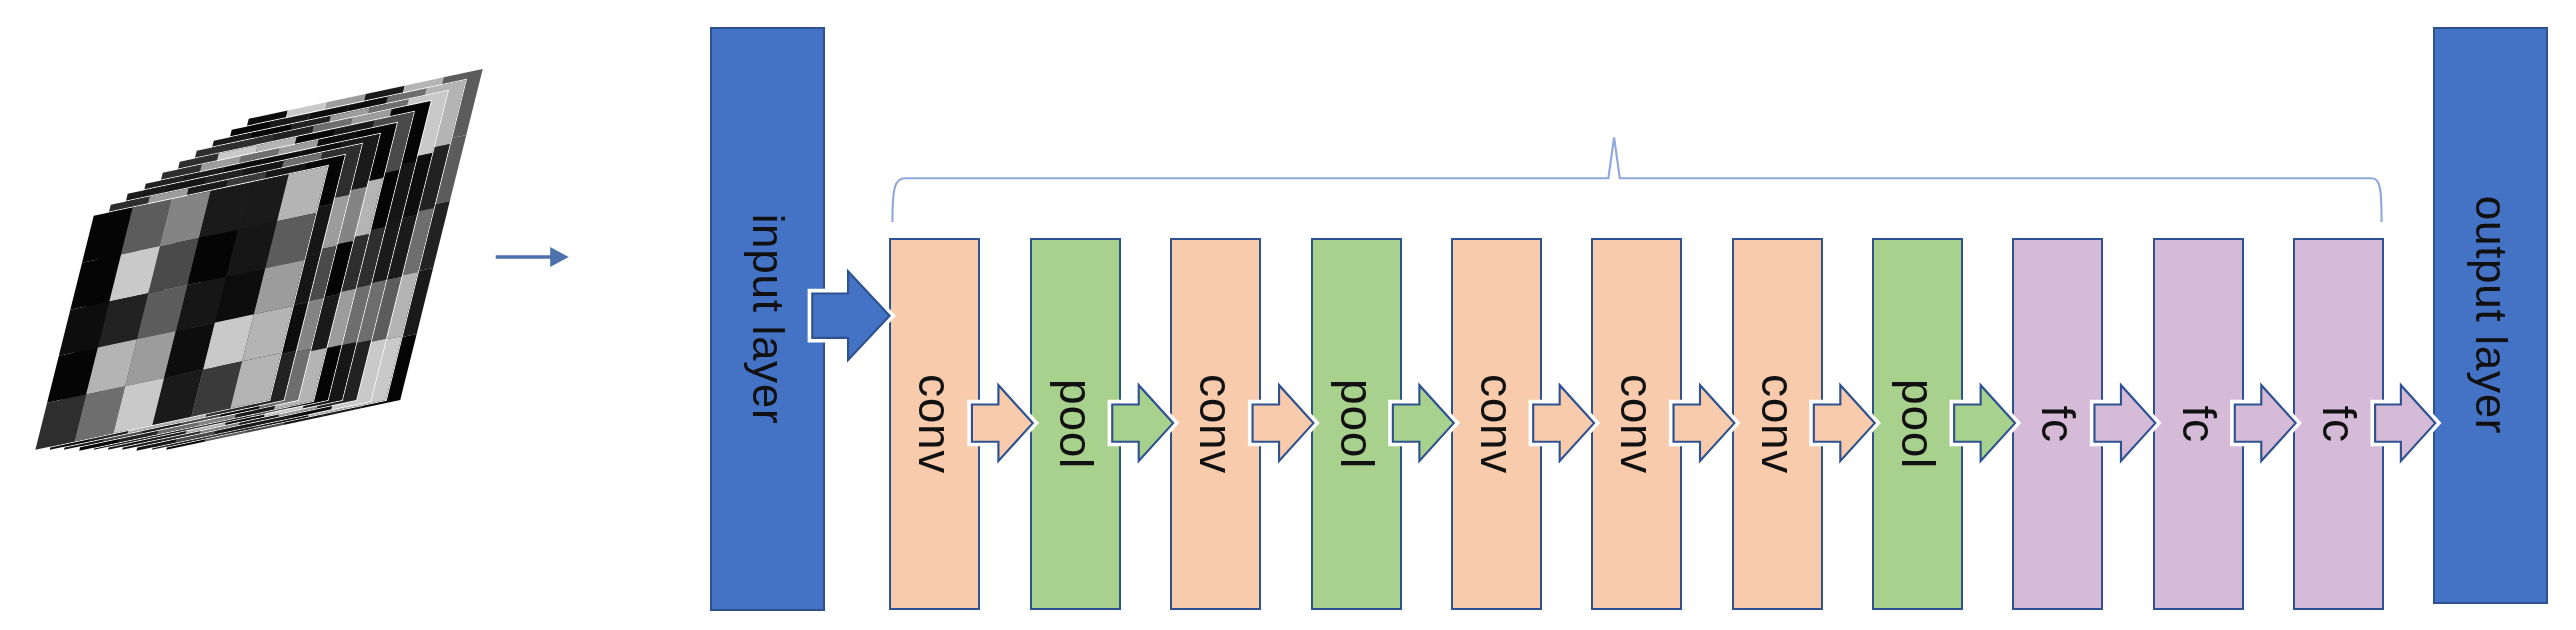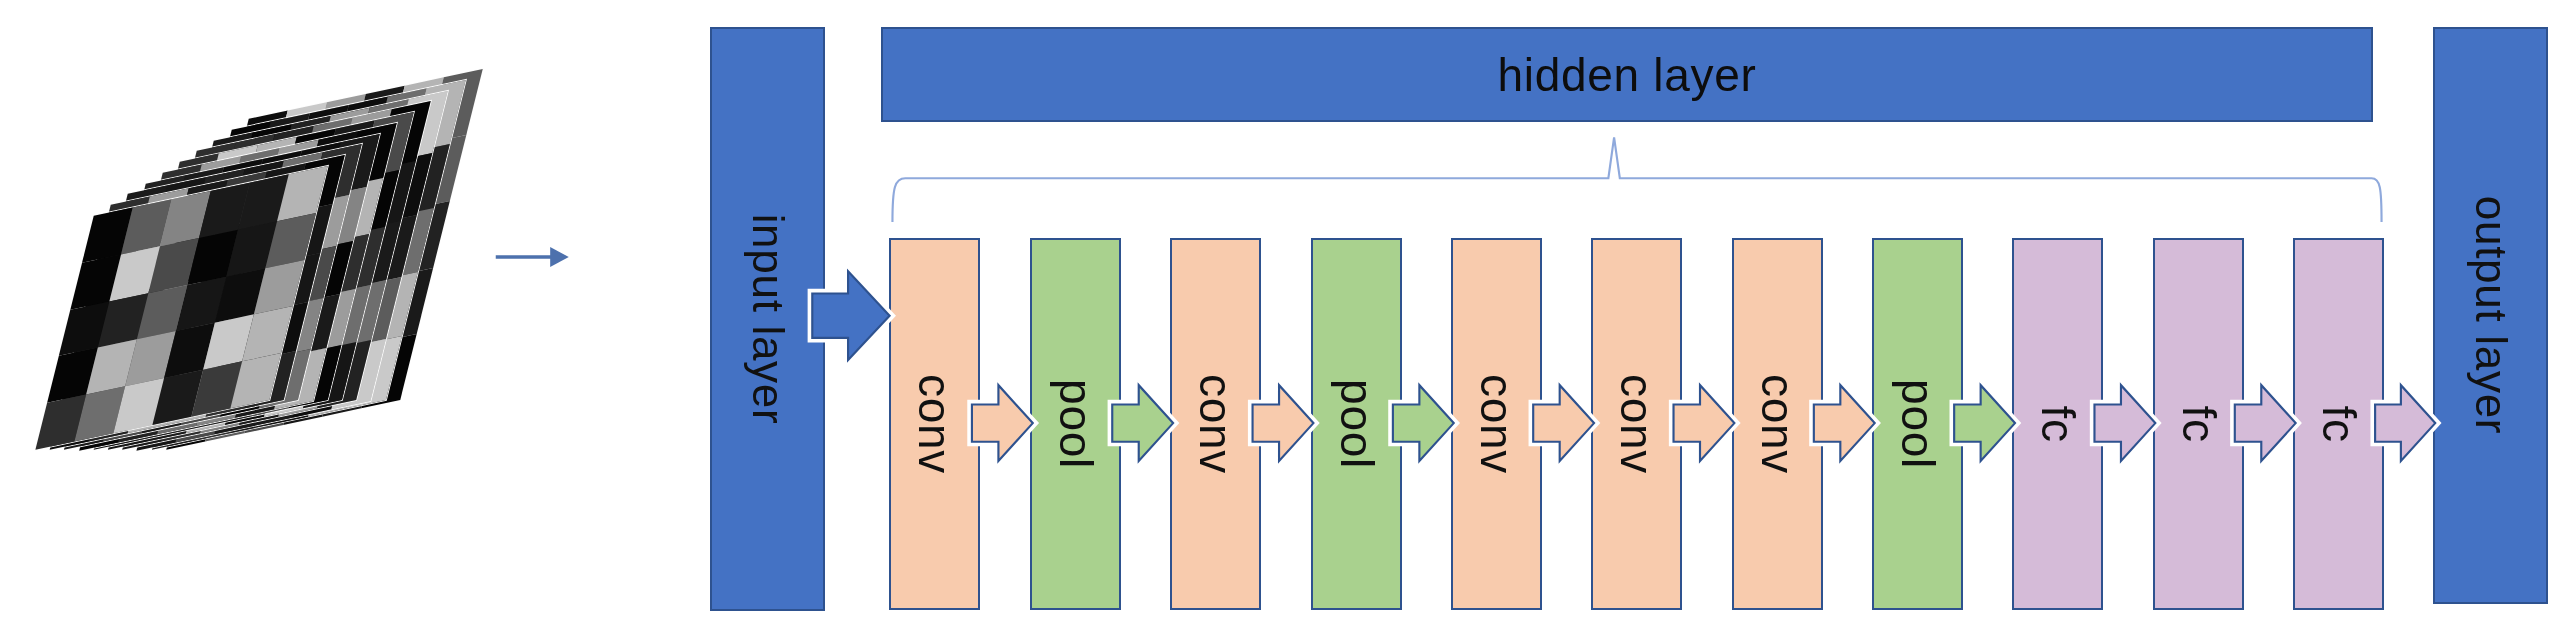--- a/index.html
+++ b/index.html
@@ -362,23 +362,20 @@
 
   <svg id="stack-arrow" style="position:absolute;left:0;top:0" width="645" height="630" viewBox="0 0 900 880">
     <line x1="692" y1="359" x2="770" y2="359" stroke="#4d71ad" stroke-width="5"></line>
     <polygon points="768,345 794,359 768,373" fill="#4d71ad"></polygon>
   </svg>
 
   <div class="bar" id="input-bar">
     <span class="vlabel">input layer</span>
   </div>
 
-  <div class="bar" id="hidden-banner">
-    <span class="hlabel">hidden layer</span>
-  </div>
 
   <div class="bar" id="output-bar">
     <span class="vlabel">output layer</span>
   </div>
 
   <div id="blocks">
       <div class="block" style="left: 889px; background: rgb(248, 203, 173);">
         <span class="vlabel">conv</span>
       </div>
       <div class="block" style="left: 1030px; background: rgb(169, 209, 142);">

